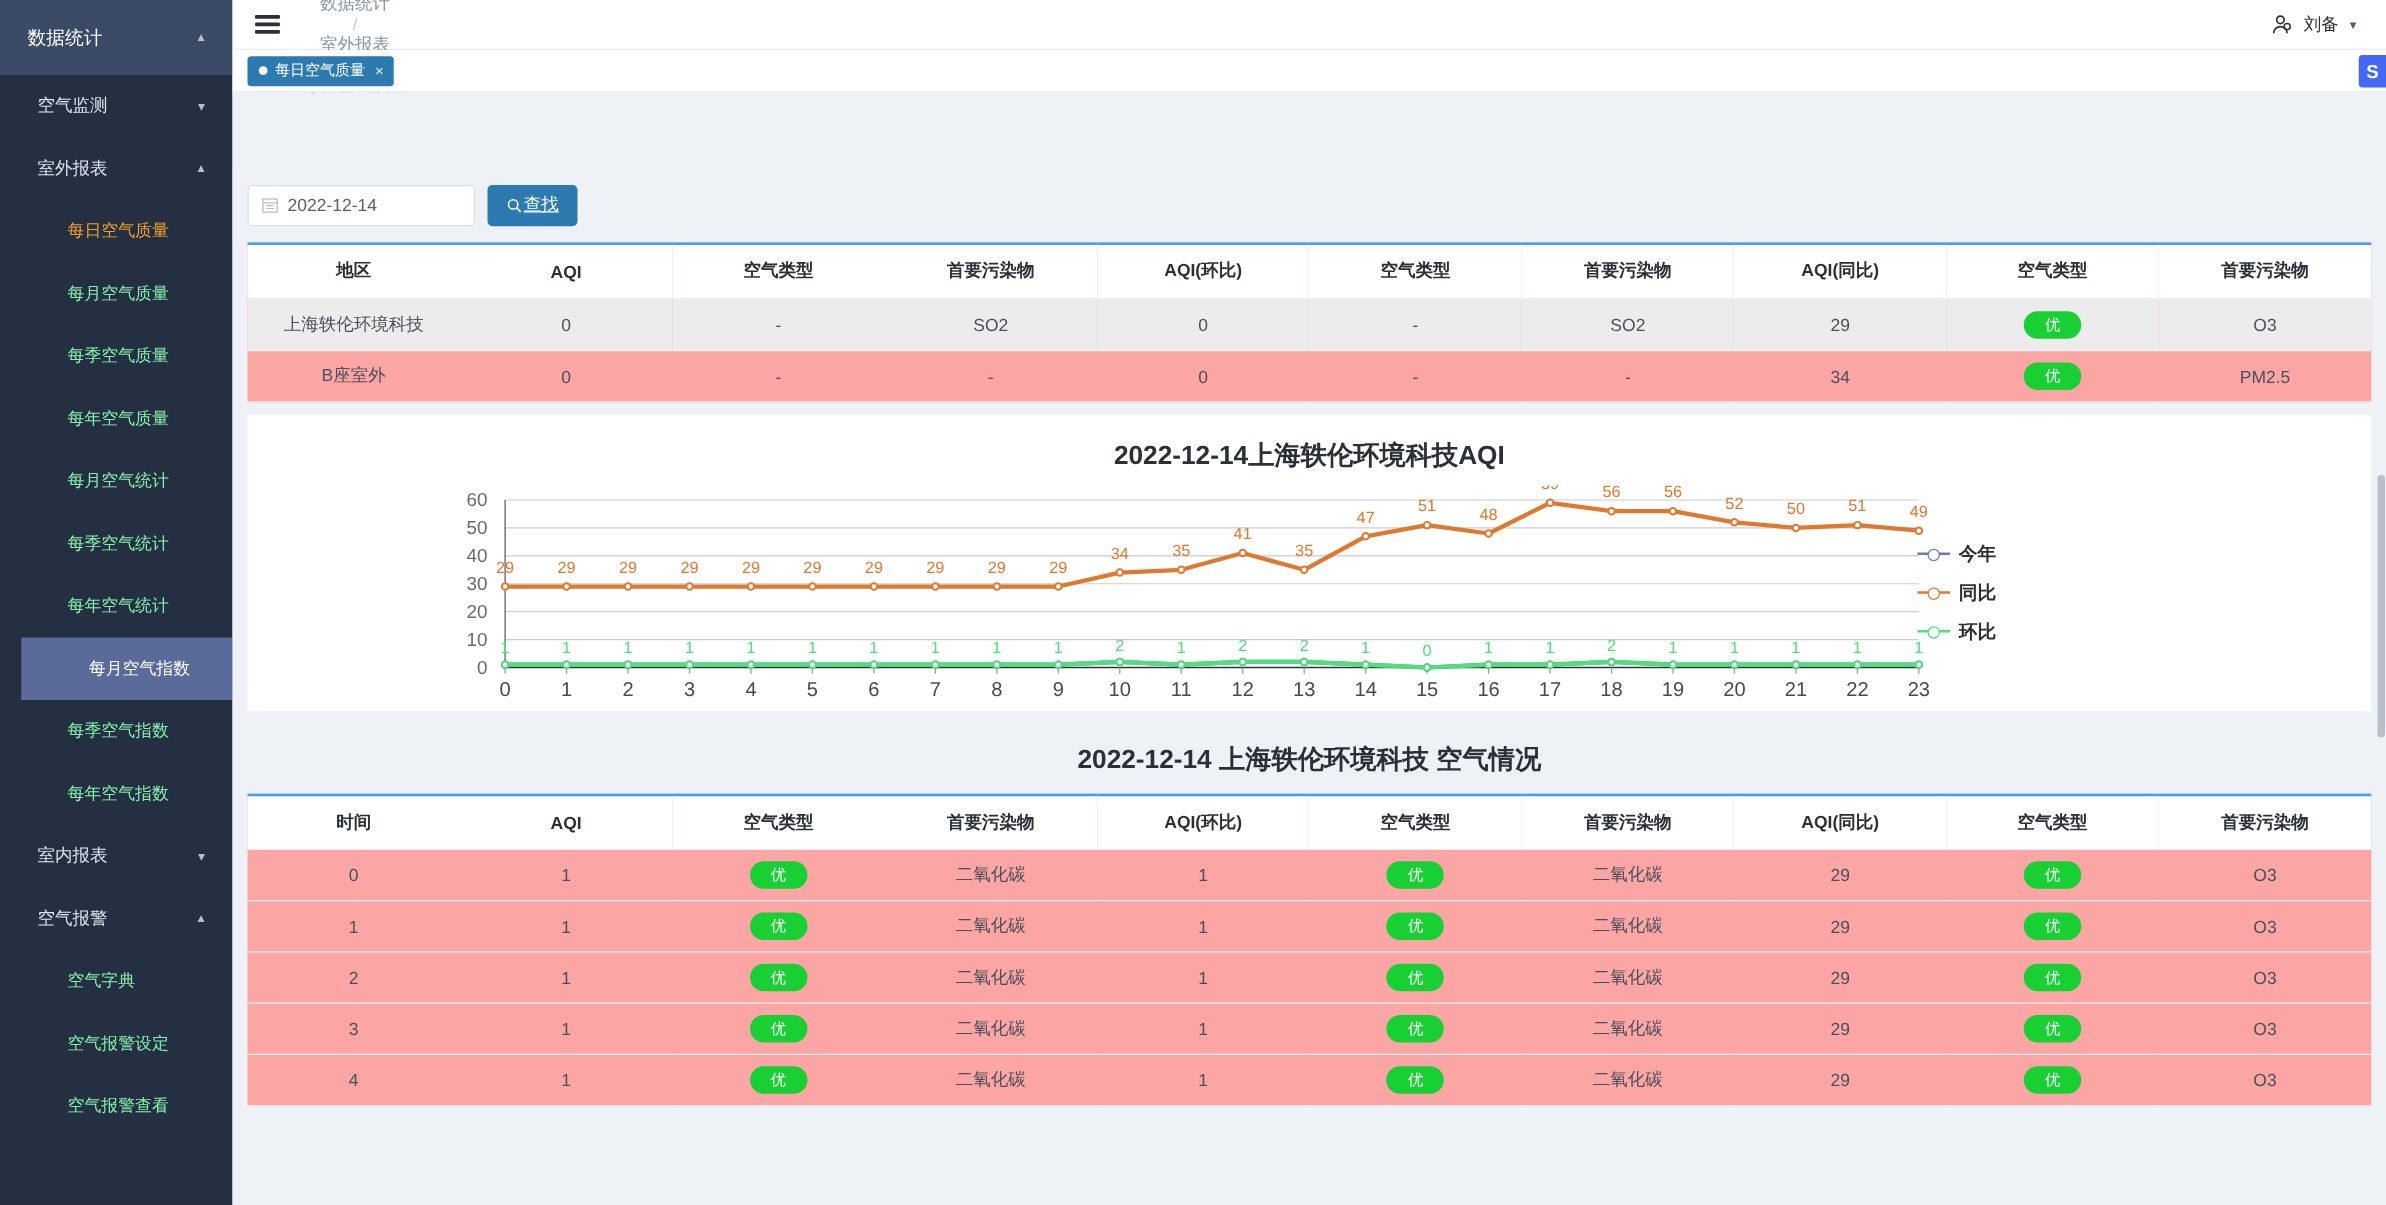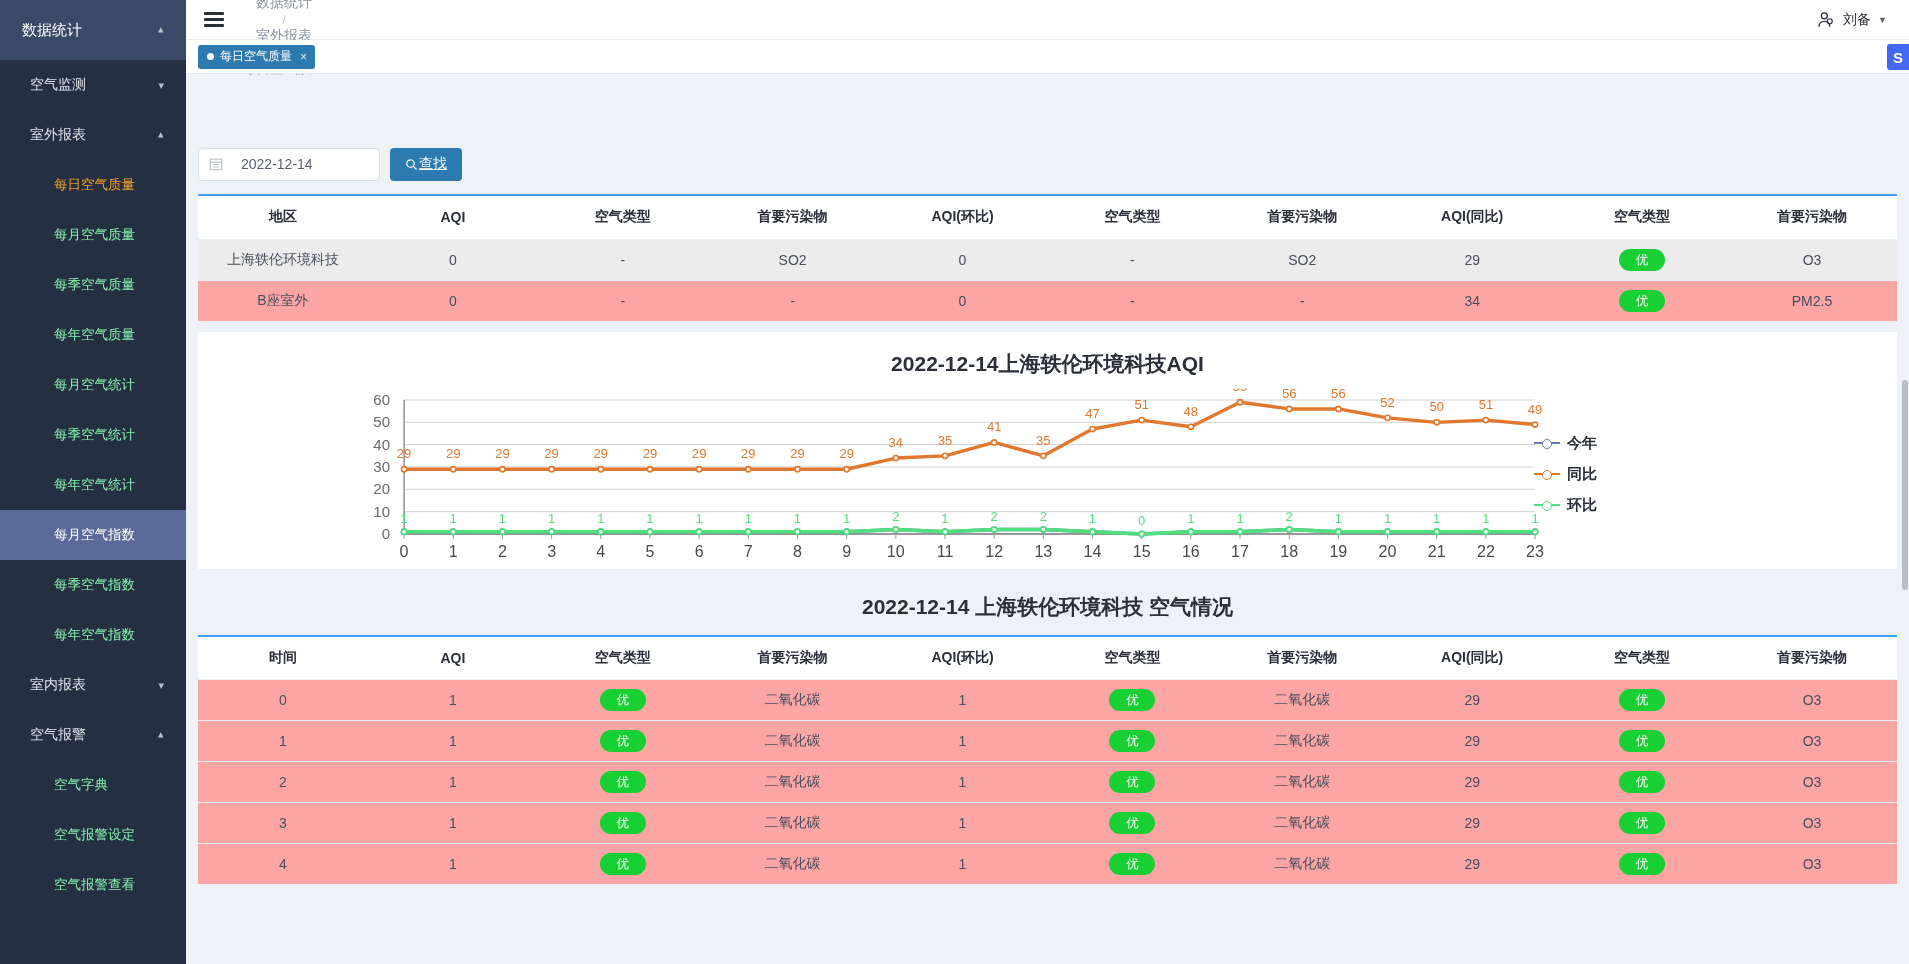--- a/index.html
+++ b/index.html
@@ -23,21 +23,21 @@
   }
   .sb-group {
     height:50px; display:flex; align-items:center; padding:0 22px 0 30px;
     color:#dfe3ea; font-size:14px; justify-content:space-between; cursor:pointer;
   }
   .sb-item {
     height:50px; display:flex; align-items:center; padding-left:54px;
     color:#86efac; font-size:13.5px; cursor:pointer;
   }
   .sb-item.active-text { color:#f0a02a; }
-  .sb-item.active-bg { background:#5a6b99; color:#fff; }
+  .sb-item.active-bg { background:#5a6b99; color:#fff;margin-left:17px; }
   .caret { font-size:11px; color:#b9c0cc; }
   .caret.up { transform:rotate(180deg); }
 
   
   .main { flex:1; height:964px; position:relative; background:#eef1f6; overflow:hidden; }
 
   .topbar {
     height:40px; background:#fff; display:flex; align-items:center;
     padding:0 18px; border-bottom:1px solid #e9ecf1; position:relative;
   }
@@ -58,21 +58,21 @@
   .tab {
     height:24px; padding:0 8px 0 9px; background:#2d7ab0; color:#fff;
     font-size:12px; border-radius:3px; display:flex; align-items:center; gap:6px; cursor:pointer;
   }
   .tab-dot { width:7px; height:7px; border-radius:50%; background:#fff; display:inline-block; }
   .tab-close { font-size:12px; opacity:.9; margin-left:2px; }
 
   .toolbar { height:60px; display:flex; align-items:center; padding-left:12px; gap:10px; background:#eef1f6;}
   .datebox {
     width:182px; height:33px; background:#fff; border:1px solid #dcdfe6; border-radius:4px;
-    display:flex; align-items:center; padding:0 10px; gap:18px; cursor:text;
+    display:flex; align-items:center; padding:0 10px; gap:7px; cursor:text;
   }
   .datebox .val { font-size:14px; color:#5a6070; }
   .btn-search {
     height:33px; padding:0 15px; background:#2d7ab0; color:#fff; border:none; border-radius:4px;
     font-size:14px; display:flex; align-items:center; gap:1px; cursor:pointer;
     font-family:"Liberation Sans",sans-serif;
     text-decoration:underline;
   }
 
   .panel { background:#fca5a5; margin:0 12px 10px 12px; }

